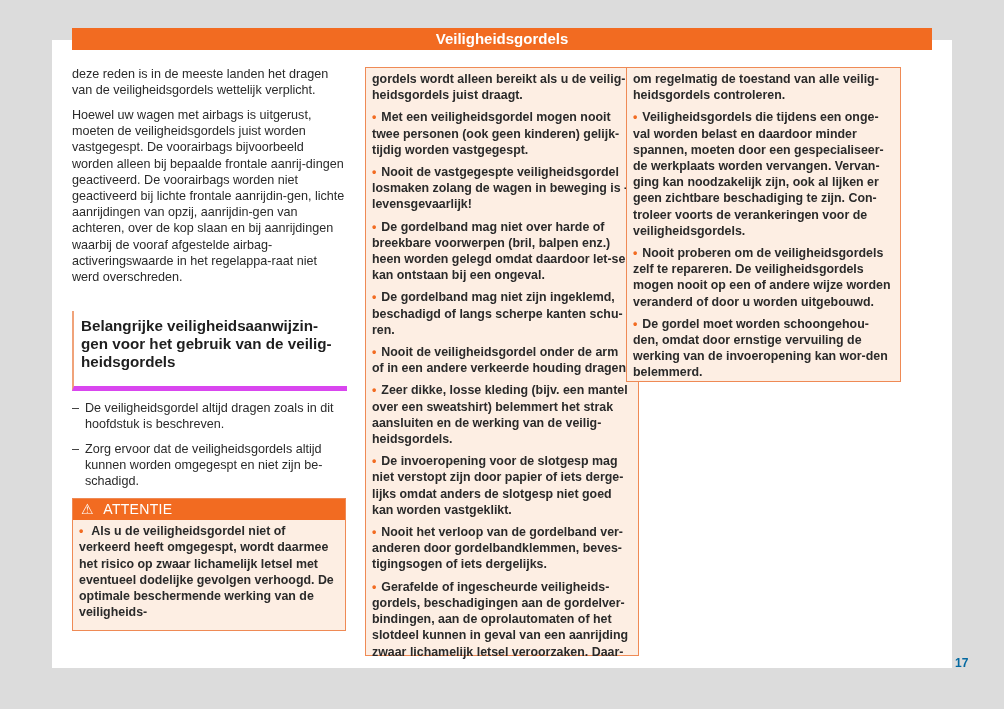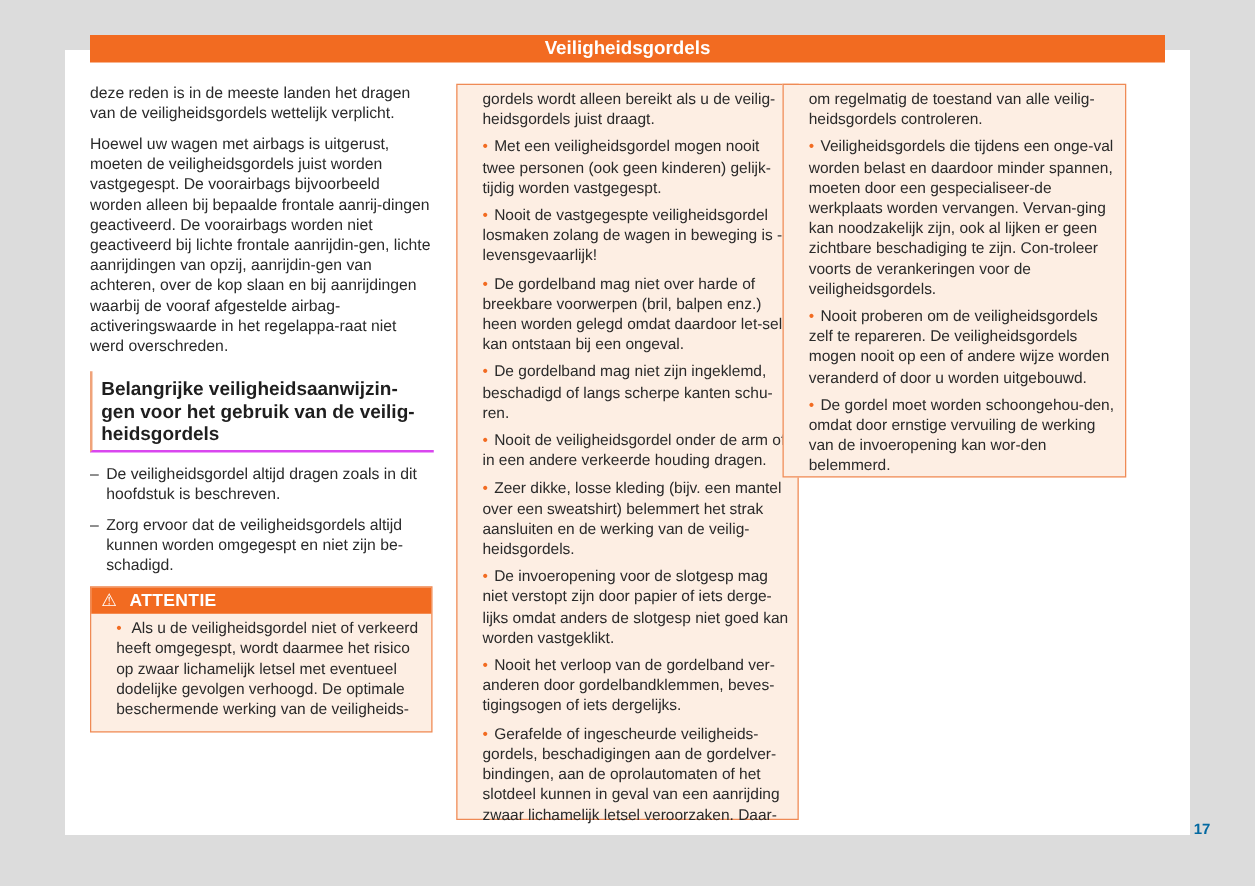--- a/index.html
+++ b/index.html
@@ -9,36 +9,36 @@
   }
   .page { position: absolute; left: 52px; top: 40px; width: 900px; height: 628px; background: #ffffff; }
   .header-bar {
     position: absolute; left: 72px; top: 28px; width: 860px; height: 22px; background: #f26b21;
     color: #fff; font-weight: bold; font-size: 15px; text-align: center; line-height: 22px;
   }
   .col { position: absolute; font-size: 12.6px; line-height: 16.2px; }
   .col1 { left: 72px; top: 66px; width: 275px; }
   p { margin: 0 0 8.5px 0; }
   .heading-block {
-    margin-top: 12px; border-left: 2px solid #f0a37a; border-bottom: 2px solid #d946ef;
-    padding: 6px 6px 3px 7px; width: 260px;
+    margin-top: 26px; border-left: 2px solid #f0a37a; border-bottom: 5px solid #d946ef;
+    padding: 6px 6px 15px 7px; width: 260px;
   }
   .heading-block h2 { margin: 0; font-size: 15.2px; line-height: 18px; font-weight: bold; color: #1e1e1e; }
   ul.dash { list-style: none; margin: 9px 0 0 0; padding: 0; }
   ul.dash li { position: relative; padding-left: 13px; margin-bottom: 8.5px; }
   ul.dash li .dash-mark { position: absolute; left: 0; top: 0; }
   .warn-box {
     margin-top: 4px; border: 1px solid #ef8a55; background: #fdeee3; width: 272px;
   }
   .warn-head {
-    background: #f26b21; color: #fff; font-weight: bold; font-size: 14px; height: 21px; line-height: 21px;
+    background: #f26b21; color: #fff; font-weight: normal; font-size: 14px; height: 21px; line-height: 21px;
     padding-left: 8px; letter-spacing: 0.3px;
   }
   .warn-head .tri { margin-right: 6px; font-size: 14px; }
-  .warn-body, .box-body { padding: 3px 6px 4px 20px; font-weight: normal; color: #2a2a2a; font-size: 12.4px; line-height: 16.2px; }
+  .warn-body, .box-body { padding: 3px 6px 4px 6px; font-weight: bold; color: #2a2a2a; font-size: 12.4px; line-height: 16.2px; }
   .warn-body p, .box-body p { margin: 0 0 6px 0; }
   .bullet { color: #f26b21; margin-right: 5px; }
   .box {
     position: absolute; border: 1px solid #ef8a55; background: #fdeee3;
   }
   .box2 { left: 365px; top: 67px; width: 272px; height: 587px; }
   .box3 { left: 626px; top: 67px; width: 273px; height: 313px; }
   .page-num { position: absolute; left: 955px; top: 656px; font-size: 12px; font-weight: bold; color: #0369a1; }
 </style>
 </head>

